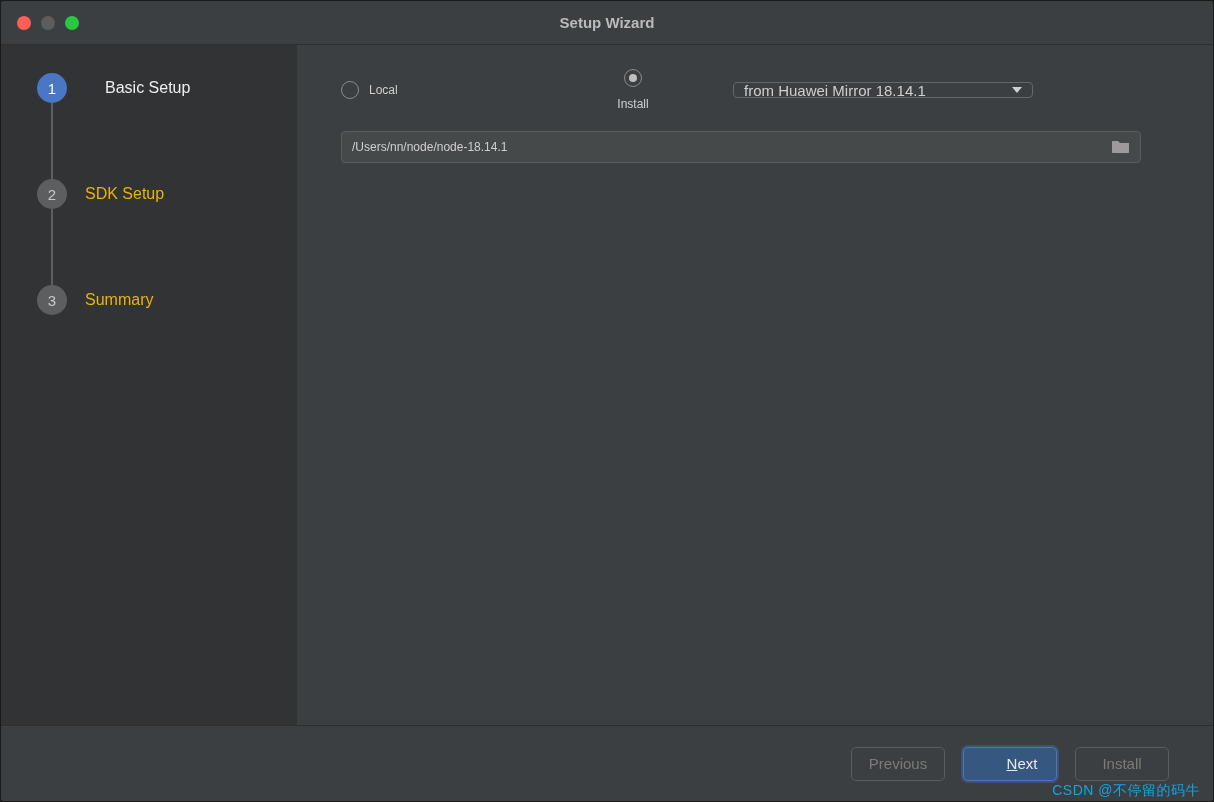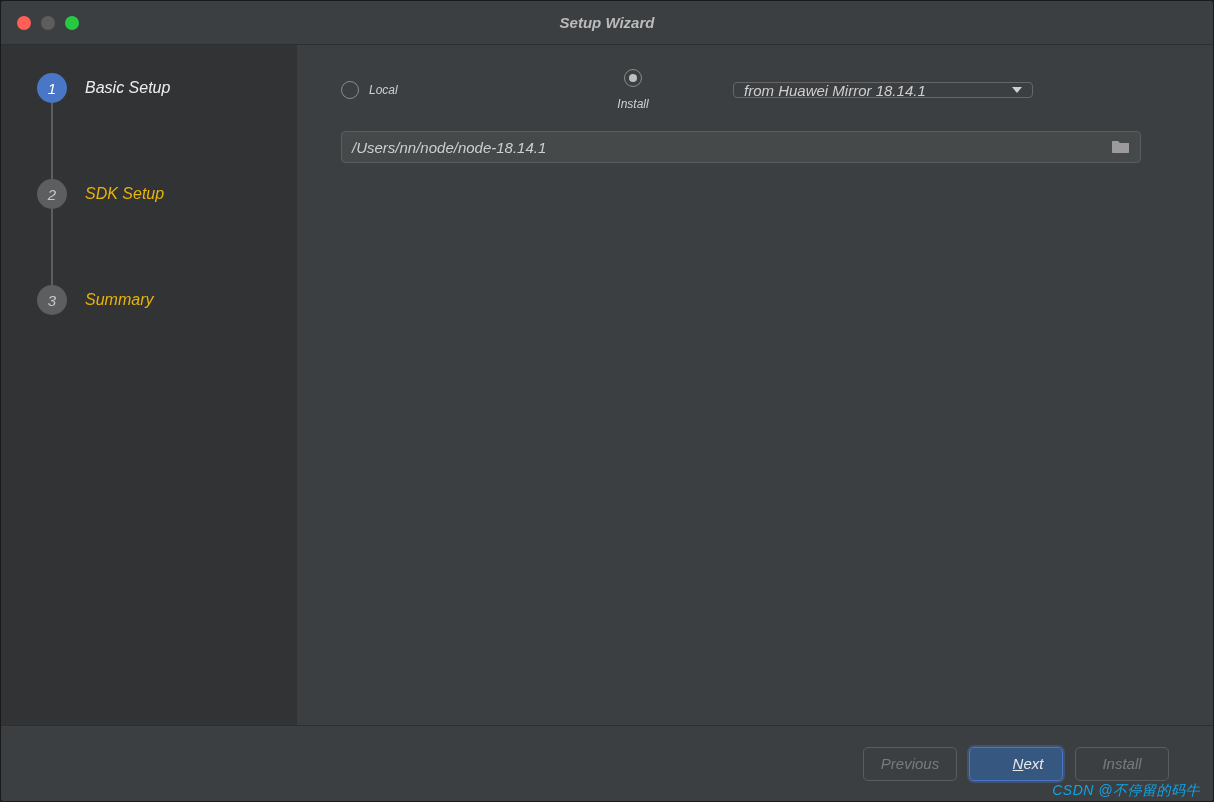--- a/index.html
+++ b/index.html
@@ -14,21 +14,20 @@
     .window {
       width: 1214px;
       height: 802px;
       background: #3c3f41;
       border: 1px solid #1a1a1a;
       border-radius: 4px;
       overflow: hidden;
       display: flex;
       flex-direction: column;
       box-shadow: 0 0 0 1px rgba(0,0,0,0.4);
-      font-style: italic;
     }
     .titlebar {
       height: 44px;
       background: #3c3f41;
       display: flex;
       align-items: center;
       position: relative;
       border-bottom: 1px solid #2d2f30;
     }
     .traffic-lights {
@@ -78,21 +77,21 @@
       display: flex;
       align-items: center;
       justify-content: center;
       font-size: 15px;
       color: #dcdcdc;
       z-index: 1;
     }
     .step.active .step-circle { background: #4a76c6; color: #ffffff; }
     .step.inactive .step-circle { background: #5c5e60; color: #c8c8c8; }
     .step-label { color: #eab308; font-size: 16px; }
-    .step.active .step-label { color: #eeeeee; }
+    .step.active .step-label { color: #eeeeee; margin-left: 20px; }
     .step-connector {
       width: 2px;
       height: 76px;
       background: #5c5e60;
       margin-left: 14px;
     }
     .main {
       flex: 1;
       background: #3c3f41;
       padding: 24px 44px;
@@ -169,35 +168,35 @@
     .path-input {
       width: 800px;
       height: 32px;
       background: #45494a;
       border: 1px solid #5a5d5e;
       border-radius: 4px;
       display: flex;
       align-items: center;
       padding: 11px 10px;
       color: #cfcfcf;
-      font-size: 15px;
+      font-size: 12px;
       position: relative;
     }
     .folder-icon {
       position: absolute;
       right: 10px;
       color: #9b9b9b;
     }
     .footer {
       height: 76px;
       border-top: 1px solid #2d2f30;
       display: flex;
       justify-content: flex-end;
       align-items: center;
-      gap: 12px;
+      gap: 18px;
       padding-right: 44px;
       background: #3c3f41;
     }
     .btn {
       min-width: 94px;
       height: 34px;
       border-radius: 5px;
       border: 1px solid #5a5d5e;
       background: #3c3f41;
       color: #a0a0a0;

